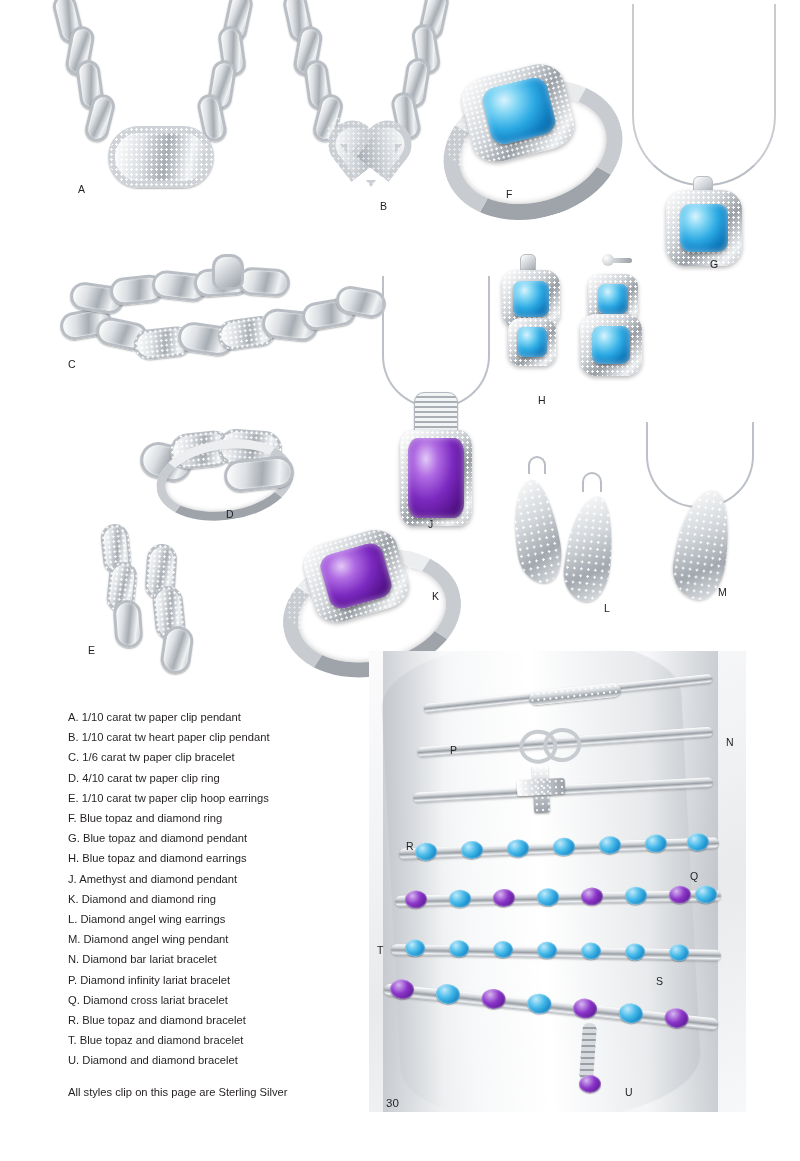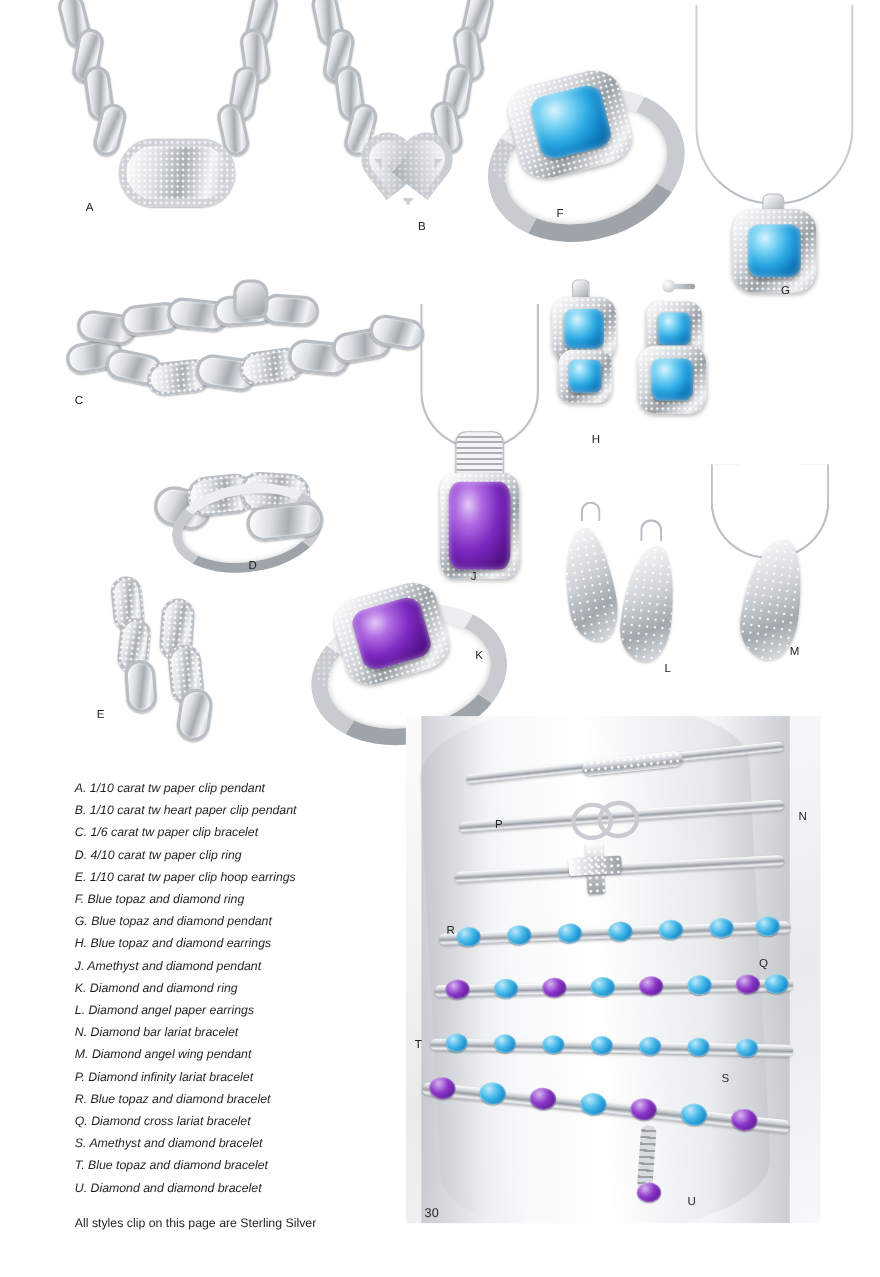--- a/index.html
+++ b/index.html
@@ -44,21 +44,21 @@
   
   .captions {
     position: absolute;
     left: 68px;
     top: 707px;
     width: 300px;
     font-size: 11.2px;
     line-height: 20.2px;
     color: #231f20;
   }
-  .captions .cap { white-space: nowrap; font-style: italic; }
+  .captions .cap { white-space: nowrap; }
   .captions .note { margin-top: 11px; }
 
   
   .pageno {
     position: absolute;
     left: 386px;
     top: 1097px;
     font-size: 11.5px;
     color: #231f20;
   }
@@ -489,27 +489,26 @@
     <div class="cap">A. 1/10 carat tw paper clip pendant</div>
     <div class="cap">B. 1/10 carat tw heart paper clip pendant</div>
     <div class="cap">C. 1/6 carat tw paper clip bracelet</div>
     <div class="cap">D. 4/10 carat tw paper clip ring</div>
     <div class="cap">E. 1/10 carat tw paper clip hoop earrings</div>
     <div class="cap">F. Blue topaz and diamond ring</div>
     <div class="cap">G. Blue topaz and diamond pendant</div>
     <div class="cap">H. Blue topaz and diamond earrings</div>
     <div class="cap">J. Amethyst and diamond pendant</div>
     <div class="cap">K. Diamond and diamond ring</div>
-    <div class="cap">L. Diamond angel paper earrings</div>
+    <div class="cap">L. Diamond angel wing earrings</div>
+    <div class="cap">M. Diamond angel wing pendant</div>
     <div class="cap">N. Diamond bar lariat bracelet</div>
-    <div class="cap">M. Diamond angel wing pendant</div>
     <div class="cap">P. Diamond infinity lariat bracelet</div>
+    <div class="cap">Q. Diamond cross lariat bracelet</div>
     <div class="cap">R. Blue topaz and diamond bracelet</div>
-    <div class="cap">Q. Diamond cross lariat bracelet</div>
-    <div class="cap">S. Amethyst and diamond bracelet</div>
     <div class="cap">T. Blue topaz and diamond bracelet</div>
     <div class="cap">U. Diamond and diamond bracelet</div>
     <div class="note">All styles clip on this page are Sterling Silver</div>
   </div>
 
   <div class="pageno">30</div>
 
 </div>
 
 </body></html>

